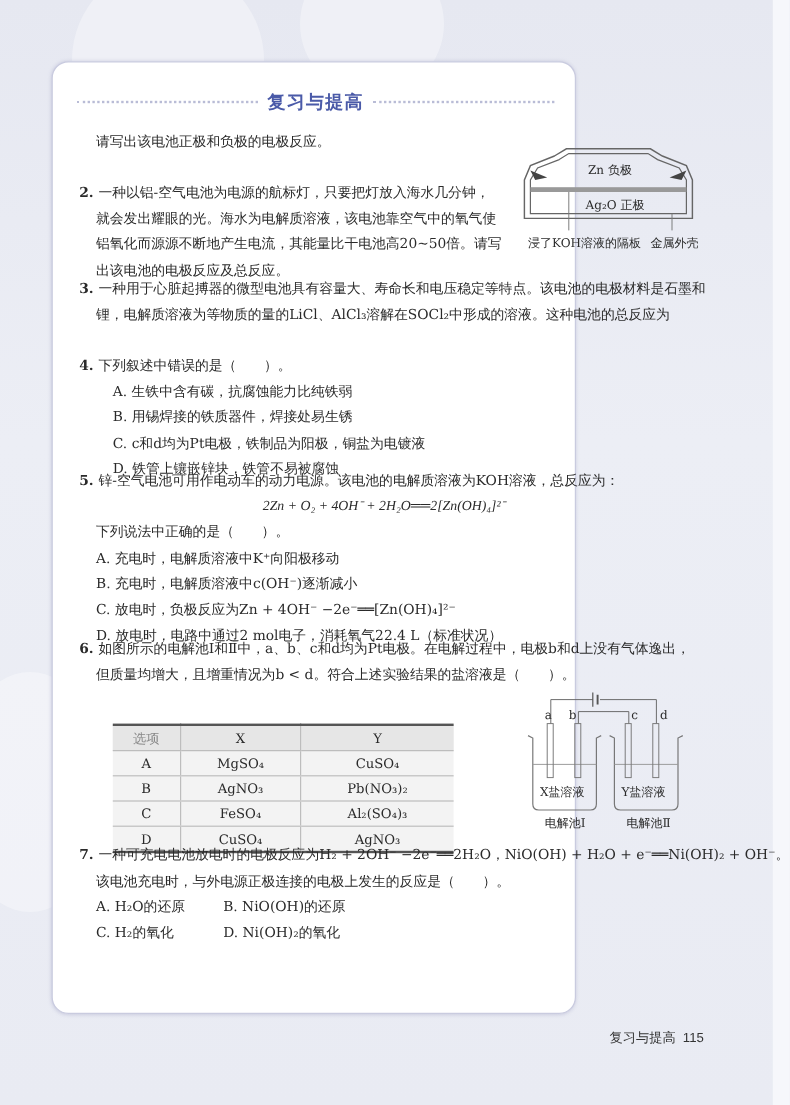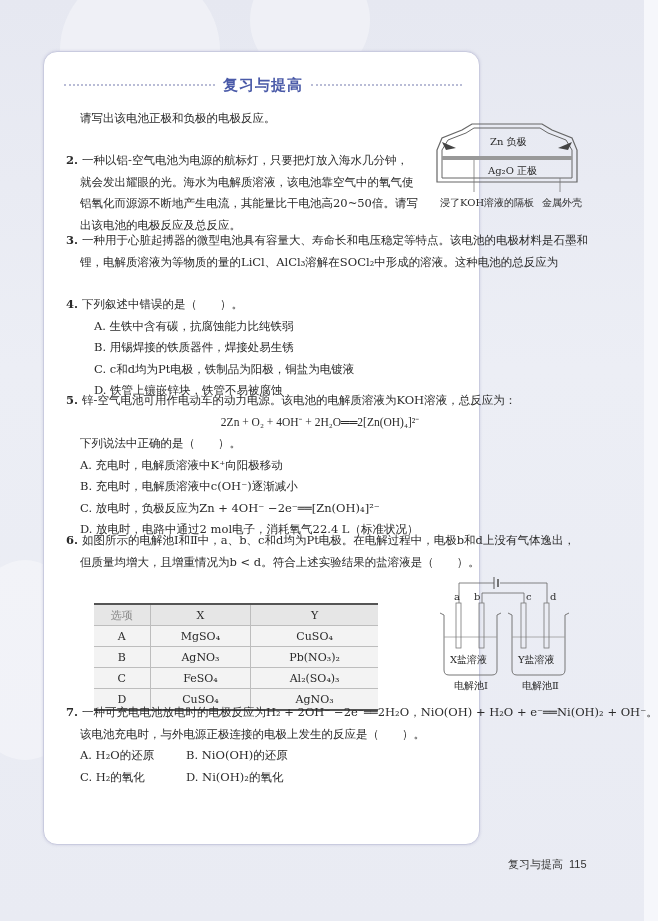--- a/index.html
+++ b/index.html
@@ -118,21 +118,21 @@
 <div style="position:absolute;left:80px;top:294px;font-size:11.5px;line-height:21.5px;">
   <div class="line"><span style="font-weight:bold;margin-left:-14px;margin-right:4px;">4.</span><span>下列叙述中错误的是（　　）。</span></div>
   <div class="line" style="padding-left:14px;">A. 生铁中含有碳，抗腐蚀能力比纯铁弱</div>
   <div class="line" style="padding-left:14px;">B. 用锡焊接的铁质器件，焊接处易生锈</div>
   <div class="line" style="padding-left:14px;">C. c和d均为Pt电极，铁制品为阳极，铜盐为电镀液</div>
   <div class="line" style="padding-left:14px;">D. 铁管上镶嵌锌块，铁管不易被腐蚀</div>
 </div>
 
 <div style="position:absolute;left:80px;top:390px;font-size:11.5px;line-height:21.5px;width:480px;">
   <div class="line"><span style="font-weight:bold;margin-left:-14px;margin-right:4px;">5.</span><span>锌-空气电池可用作电动车的动力电源。该电池的电解质溶液为KOH溶液，总反应为：</span></div>
-  <div class="line center" style="font-family:'Liberation Serif',serif;">2Zn + O₂ + 4OH⁻ + 2H₂O══2[Zn(OH)₄]²⁻</div>
+  <div class="line center" style="font-family:'Liberation Serif',serif;font-style:italic;">2Zn + O₂ + 4OH⁻ + 2H₂O══2[Zn(OH)₄]²⁻</div>
   <div class="line">下列说法中正确的是（　　）。</div>
   <div class="line" style="padding-left:0;">A. 充电时，电解质溶液中K⁺向阳极移动</div>
   <div class="line">B. 充电时，电解质溶液中c(OH⁻)逐渐减小</div>
   <div class="line">C. 放电时，负极反应为Zn + 4OH⁻ −2e⁻══[Zn(OH)₄]²⁻</div>
   <div class="line">D. 放电时，电路中通过2 mol电子，消耗氧气22.4 L（标准状况）</div>
 </div>
 
 <div style="position:absolute;left:80px;top:530px;font-size:11.5px;line-height:21.5px;">
   <div class="line"><span style="font-weight:bold;margin-left:-14px;margin-right:4px;">6.</span><span>如图所示的电解池Ⅰ和Ⅱ中，a、b、c和d均为Pt电极。在电解过程中，电极b和d上没有气体逸出，</span></div>
   <div class="line">但质量均增大，且增重情况为b &lt; d。符合上述实验结果的盐溶液是（　　）。</div>

